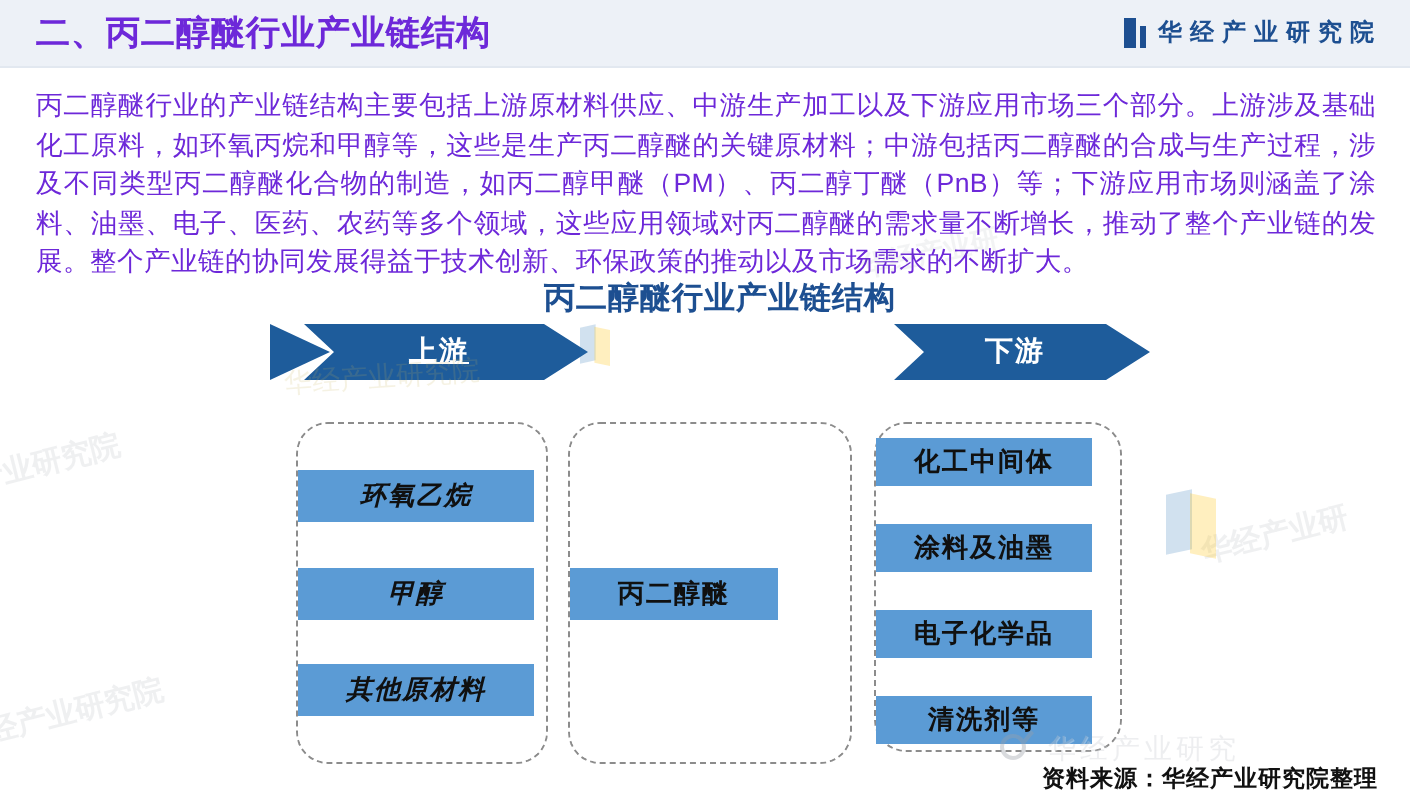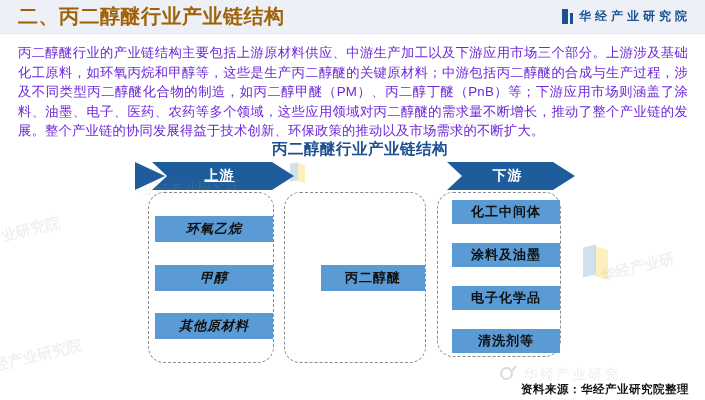--- a/index.html
+++ b/index.html
@@ -10,21 +10,21 @@
   }
   .page { position:absolute; inset:0; width:705px; height:400px; background:#fff; }
 
   
   .top-band {
     position:absolute; left:0; top:0; width:705px; height:34px;
     background:#edf1f7; border-bottom:1px solid #e2e8f0;
     display:flex; align-items:center; justify-content:space-between;
     padding:0 14px 0 18px;
   }
-  .page-title { font-size:20px; font-weight:bold; color:#a16207; letter-spacing:0.5px; }
+  .page-title { font-size:17px; font-weight:bold; color:#6d28d9; letter-spacing:0.5px; }
   .brand { display:flex; align-items:center; gap:6px; }
   .brand-bars { display:flex; align-items:flex-end; gap:2px; }
   .brand-bar1 { width:6px; height:15px; background:#1d4f91; }
   .brand-bar2 { width:3px; height:11px; background:#1d4f91; }
   .brand-name { font-size:12px; font-weight:bold; color:#1d4f91; letter-spacing:4px; }
 
   
   .intro {
     position:absolute; left:18px; top:43px; width:670px;
     font-size:13.3px; line-height:19.6px; color:#6d28d9;
@@ -47,23 +47,23 @@
     font-size:14px; font-weight:bold; letter-spacing:1px;
     display:flex; align-items:center; justify-content:center;
     padding-left:15px; padding-right:22px;
     clip-path:polygon(0 0, calc(100% - 22px) 0, 100% 50%, calc(100% - 22px) 100%, 0 100%, 15px 50%);
   }
   .ribbon.up   { left:152px; width:142px;text-decoration:underline; }
   .ribbon.mid  { left:317px; width:124px; }
   .ribbon.down { left:447px; width:128px; }
 
   .col {
-    position:absolute; top:192px;
+    position:absolute; top:211px;
     border:1px dashed #8c8c8c; border-radius:16px;
-    display:flex; flex-direction:column; align-items:flex-end;
+    display:flex; flex-direction:column; align-items:flex-start;
   }
   .col.up   { left:148px; width:126px; height:171px; justify-content:space-evenly; }
   .col.mid  { left:284px; width:142px; height:171px; justify-content:center; }
   .col.down { left:437px; width:124px; height:165px; justify-content:space-between; padding:7px 0 3px 0; }
 
   .node {
     background:#5b9bd5; color:#101010;
     display:flex; align-items:center; justify-content:center;
     font-size:13px; font-weight:600; letter-spacing:1px;
   }

